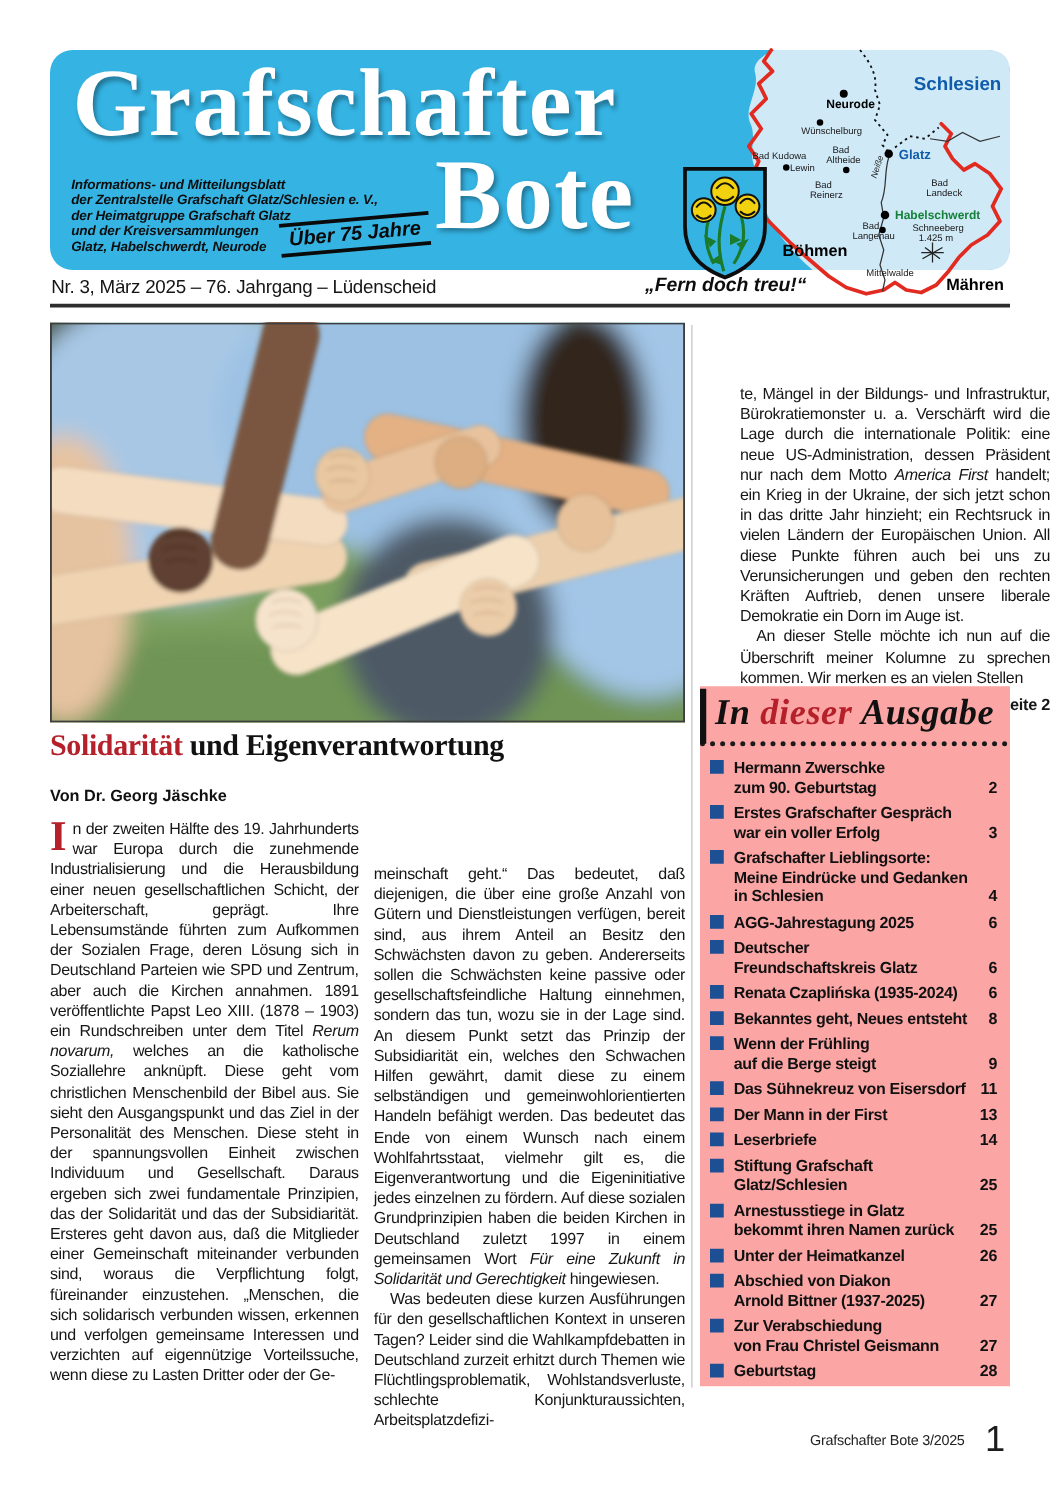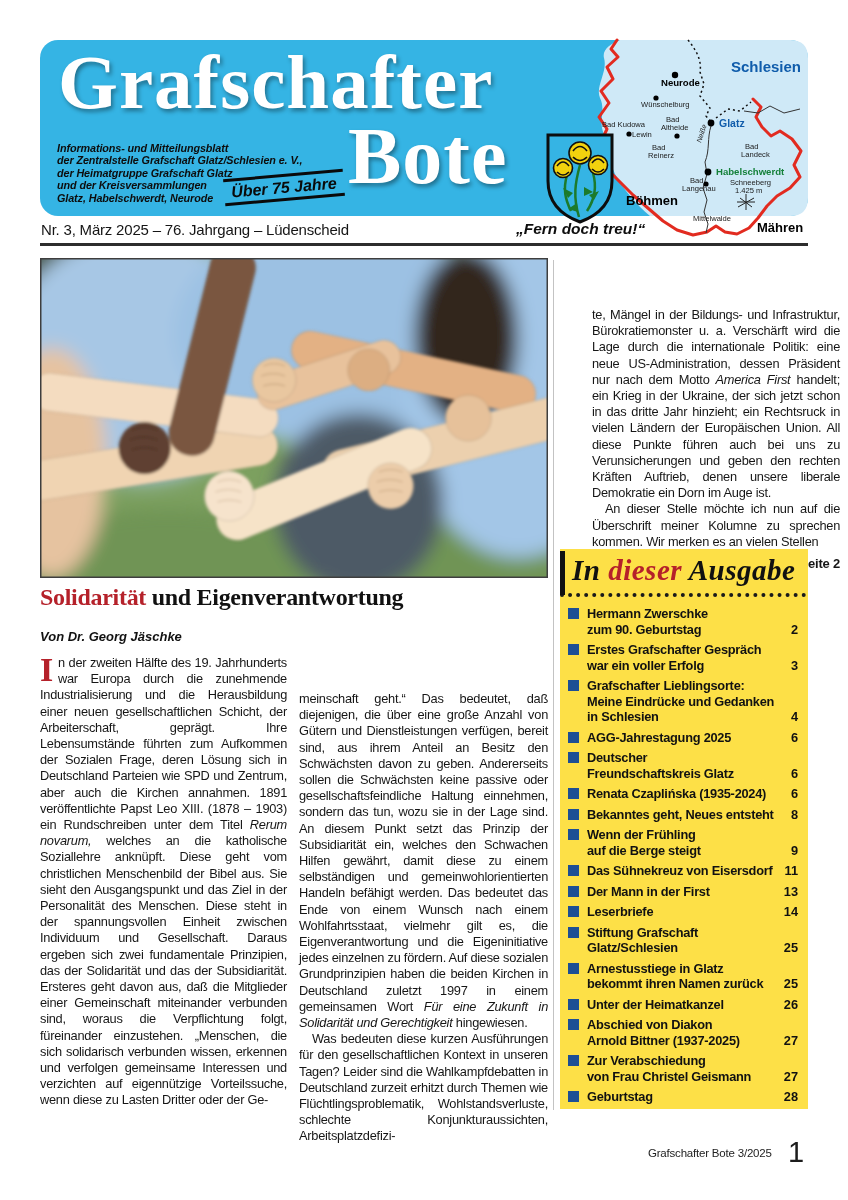--- a/index.html
+++ b/index.html
@@ -37,37 +37,37 @@
   .head-rule{position:absolute;left:40px;top:243px;width:768px;height:3px;background:#2d2d2d;}
 
   
   .photo{position:absolute;left:40px;top:258px;width:508px;height:320px;}
   .photo svg{width:100%;height:100%;display:block;}
 
   
   .art-title{position:absolute;left:40px;top:584px;font-family:"Liberation Serif",serif;
              font-weight:bold;font-size:24px;line-height:1.1;color:#111;letter-spacing:-0.3px;}
   .art-title .red{color:#b5212a;}
-  .byline{position:absolute;left:40px;top:629px;font-size:13px;font-weight:bold;color:#111;font-style:italic;}
+  .byline{position:absolute;left:40px;top:629px;font-size:13px;font-weight:bold;color:#111;}
 
   .bodycol{position:absolute;font-size:12.8px;line-height:16.2px;text-align:justify;
            letter-spacing:-0.25px;color:#161616;}
   .col1{left:40px;top:655px;width:247px;}
   .col2{left:299px;top:691px;width:249px;}
   .colR{left:592px;top:260px;width:248px;margin-top:47px;}
   .bodycol p{margin:0;}
   .bodycol p.ind{text-indent:13px;}
   p.lead::first-letter{float:left;color:#b5212a;font-family:"Liberation Serif",serif;
         font-weight:bold;font-size:34px;line-height:26px;padding:2px 5px 0 0;}
   .continuation{margin-top:6px;text-align:right;font-weight:bold;font-size:13px;letter-spacing:-0.2px;}
 
   .col-divider{position:absolute;left:553px;top:260px;width:1px;height:850px;background:#c3c3c3;}
 
   
-  .toc{position:absolute;left:560px;top:549px;width:248px;height:560px;background:#fde047;}
+  .toc{position:absolute;left:560px;top:549px;width:248px;height:560px;background:#fca5a5;}
   .toc-bar{position:absolute;left:0;top:2px;width:5px;height:44px;background:#111;}
   .toc-head{margin:0 2px 0 0;padding:6px 6px 8px 12px;border-bottom:4px dotted #1a1a1a;
             font-family:"Liberation Serif",serif;font-style:italic;font-weight:bold;
             font-size:29px;line-height:1.05;color:#111;letter-spacing:0.5px;}
   .toc-head .red{color:#b5212a;}
   .toc-list{padding:9px 10px 0 8px;}
   .toc-item{display:flex;margin-bottom:5px;}
   .toc-bullet{flex:0 0 11px;width:11px;height:11px;background:#1d4f94;margin:2px 8px 0 0;}
   .toc-text{flex:1;font-weight:bold;font-size:12.8px;line-height:15.5px;letter-spacing:-0.25px;color:#111;}
   .toc-page{align-self:flex-end;font-weight:bold;font-size:12.8px;line-height:15.5px;color:#111;padding-left:4px;}

